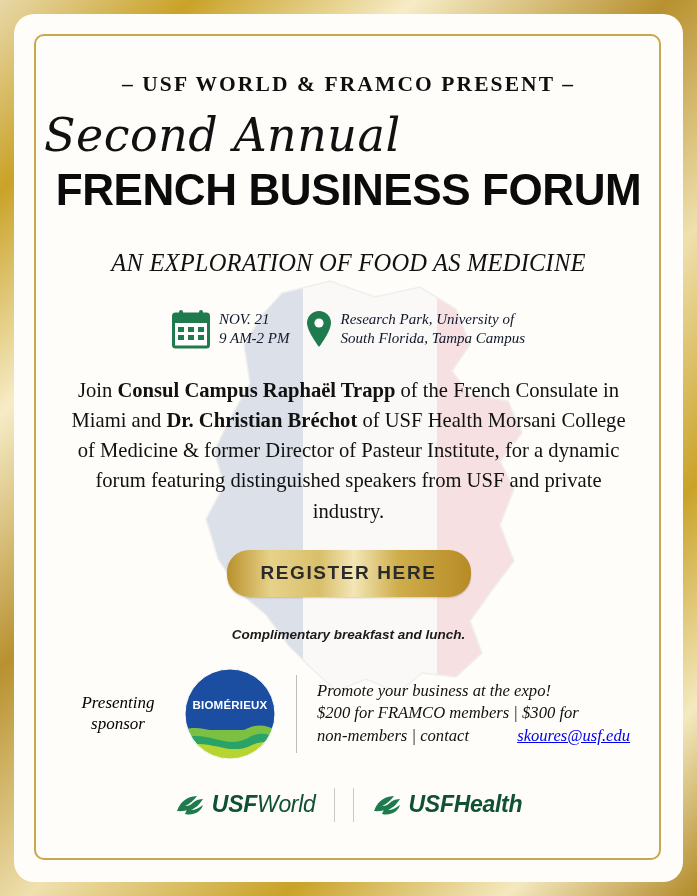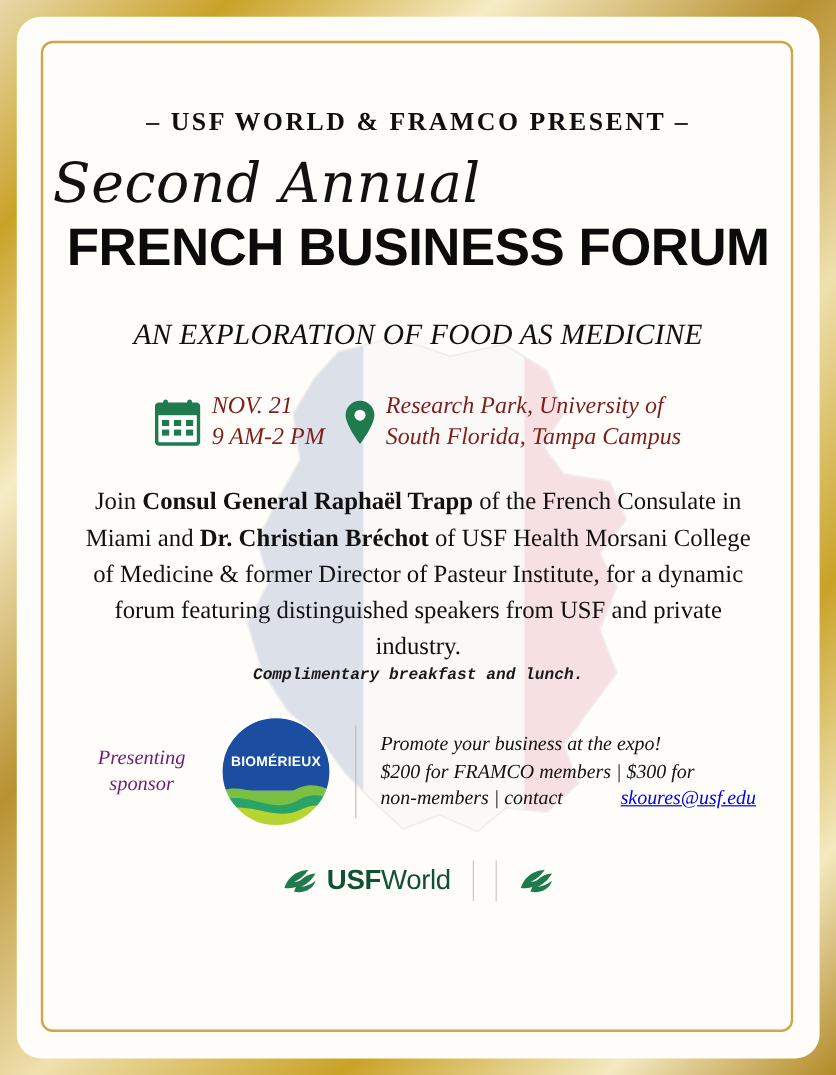--- a/index.html
+++ b/index.html
@@ -47,21 +47,21 @@
     position: absolute;
     left: 170px;
     top: 275px;
     width: 400px;
     height: 430px;
     opacity: 0.30;
     pointer-events: none;
   }
   .content {
     position: absolute;
-    left: 44px; top: 61px;
+    left: 44px; top: 44px;
     width: 609px; height: 806px;
   }
   .kicker {
     margin-top: 28px;
     text-align: center;
     font-family: "Liberation Serif", serif;
     font-weight: bold;
     font-size: 21.5px;
     letter-spacing: 2.1px;
     color: #0f0f0f;
@@ -103,23 +103,23 @@
     gap: 16px;
   }
   .info-block {
     display: flex;
     align-items: center;
     gap: 9px;
   }
   .info-text {
     font-family: "Liberation Serif", serif;
     font-style: italic;
-    font-size: 20px;
+    font-size: 15px;
     line-height: 1.28;
-    color: #7f1d1d;
+    color: #0f172a;
     white-space: pre-line;
   }
   .cal-icon { width: 38px; height: 40px; }
   .pin-icon { width: 26px; height: 38px; }
 
   .body-copy {
     margin-top: 26px;
     text-align: center;
     font-family: "Liberation Serif", serif;
     font-size: 20.6px;
@@ -143,42 +143,42 @@
     font-family: "Liberation Sans", sans-serif;
     font-weight: bold;
     font-size: 19px;
     letter-spacing: 1.6px;
     text-decoration: none;
     box-shadow: 0 1px 2px rgba(0,0,0,0.18);
     cursor: pointer;
   }
   .note {
     text-align: center;
-    margin-top: 2px;
-    font-family: Liberation Mono, monospace;
+    margin-top: 30px;
+    font-family: Liberation Sans, sans-serif;
     font-style: italic;
     font-weight: bold;
     font-size: 13.5px;
     color: #1a1a1a;
   }
 
   
   .sponsor-row {
     display: flex;
     align-items: center;
     margin-top: 26px;
     padding: 0 22px;
     gap: 14px;
   }
   .presenting {
     font-family: "Liberation Serif", serif;
     font-style: italic;
     font-size: 17px;
     line-height: 1.2;
-    color: #701a75;
+    color: #000000;
     text-align: center;
     width: 104px;
     white-space: pre-line;
   }
   .biomerieux {
     position: relative;
     width: 92px; height: 92px;
     flex: 0 0 auto;
   }
   .divider-v {
@@ -205,20 +205,21 @@
     display: flex;
     align-items: center;
     justify-content: center;
     gap: 18px;
     margin-top: 28px;
   }
   .usf-world, .usf-health {
     display: flex;
     align-items: center;
     gap: 7px;
+    font-style: italic;
   }
   .usf-word {
     font-family: "Liberation Sans", sans-serif;
     font-weight: bold;
     font-size: 23px;
     color: #0f5132;
     letter-spacing: -0.3px;
   }
   .usf-word .thin { font-weight: normal; }
   .usf-health-word {
@@ -299,23 +300,26 @@
         <svg class="pin-icon" viewBox="0 0 26 38">
           <path d="M13 1 C6.4 1 1 6.3 1 12.8 C1 21.5 13 37 13 37 C13 37 25 21.5 25 12.8 C25 6.3 19.6 1 13 1 Z" fill="#1f7a4d"></path>
           <circle cx="13" cy="13" r="4.6" fill="#ffffff"></circle>
         </svg>
         <div class="info-text">Research Park, University of
 South Florida, Tampa Campus</div>
       </div>
     </div>
 
     <div class="body-copy">
-      <span>Join </span><b>Consul General Raphaël Trapp</b><span> of the French Consulate in Miami and </span><b>Dr. Christian Bréchot</b><span> of USF Health Morsani College of Medicine &amp; former Director of Pasteur Institute, for a dynamic forum featuring distinguished speakers from USF and private industry.</span>
-    </div>
-
+      <span>Join </span><b>Consul Campus Raphaël Trapp</b><span> of the French Consulate in Miami and </span><b>Dr. Christian Bréchot</b><span> of USF Health Morsani College of Medicine &amp; former Director of Pasteur Institute, for a dynamic forum featuring distinguished speakers from USF and private industry.</span>
+    </div>
+
+    <div class="cta-wrap">
+      <a class="cta" href="#">REGISTER HERE</a>
+    </div>
 
     <div class="note">Complimentary breakfast and lunch.</div>
 
     <div class="sponsor-row">
       <div class="presenting">Presenting
 sponsor</div>
 
       <div class="biomerieux">
         <svg viewBox="0 0 92 92" width="92" height="92">
           <defs>
@@ -356,17 +360,18 @@
       <div class="divider-v2"></div>
 
 
       <div class="divider-v2"></div>
 
       <div class="usf-health">
         <svg width="30" height="24" viewBox="0 0 30 24">
           <path d="M2 18 C6 6 16 3 22 3 C18 8 16 10 10 13 C14 13 18 11 22 8 C20 15 12 19 2 18 Z" fill="#1f7a4d"></path>
           <path d="M10 21 C14 10 22 6 28 6 C24 12 22 14 16 17 C20 17 24 15 28 12 C26 19 18 23 10 21 Z" fill="#1f7a4d"></path>
         </svg>
+        <div class="usf-health-word"><span>USF</span><span class="thin">Health</span></div>
       </div>
     </div>
 
   </div>
 </div>
 
 </body></html>

